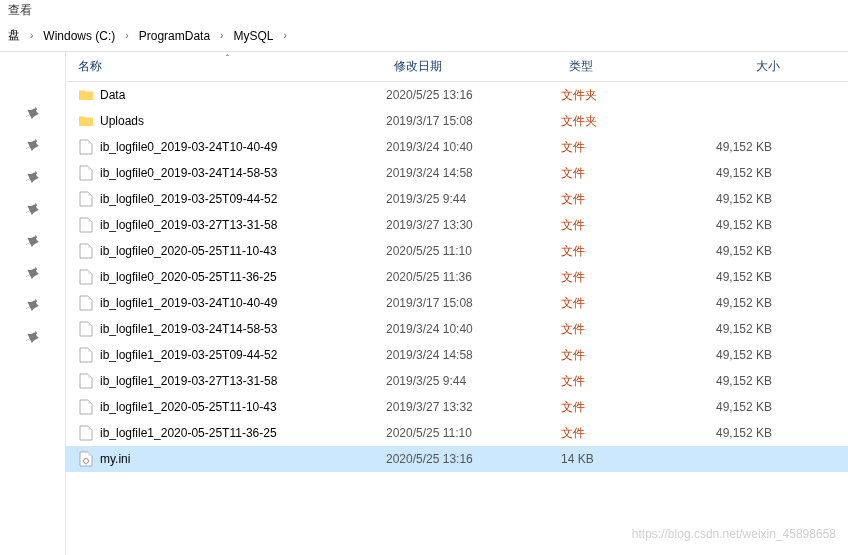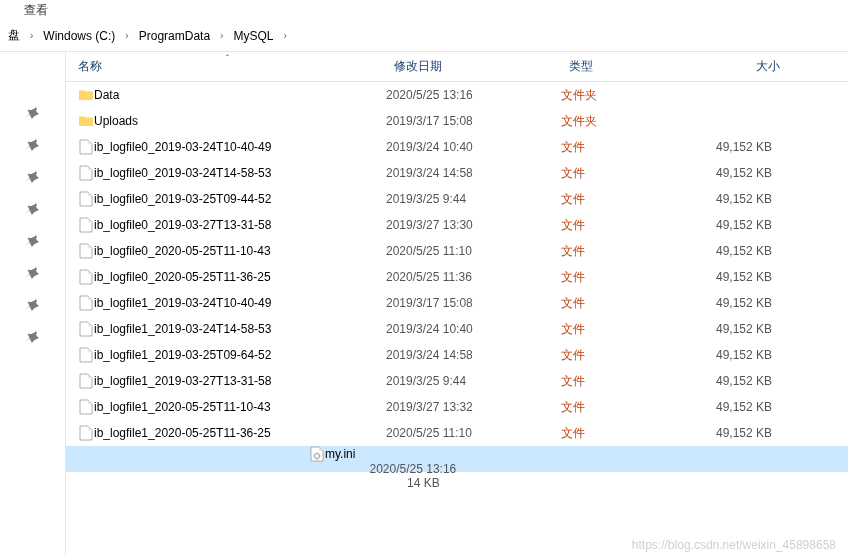--- a/index.html
+++ b/index.html
@@ -1,18 +1,18 @@
 <!DOCTYPE html>
 <html><head>
   <meta charset="utf-8">
   <style>
     * { margin: 0; padding: 0; box-sizing: border-box; font-family: "Microsoft YaHei", "Segoe UI", sans-serif; }
     body { background: #fff; font-size: 12px; color: #000; width: 848px; height: 555px; overflow: hidden; }
     
-    .topbar { height: 20px; padding: 2px 24px; color: #333; font-size: 12px; }
+    .topbar { height: 20px; padding: 2px 8px; color: #333; font-size: 12px; }
     
     .breadcrumb { height: 32px; display: flex; align-items: center; padding: 0 4px; gap: 2px; border-bottom: 1px solid #e5e5e5; }
     .breadcrumb-sep { color: #666; padding: 0 4px; font-size: 10px; }
     .breadcrumb-item { padding: 2px 4px; color: #000; font-size: 12px; }
     
     .main { display: flex; height: calc(100% - 52px); }
     
     .sidebar { width: 70px; border-right: 1px solid #e5e5e5; padding-top: 48px; }
     .pin { display: block; margin: 6px auto 18px; width: 14px; height: 14px; }
     .pin svg { width: 14px; height: 14px; fill: #7a7a7a; }
@@ -22,32 +22,32 @@
     .headers { display: flex; height: 30px; align-items: center; border-bottom: 1px solid #e5e5e5; position: relative; }
     .header-cell { padding: 0 8px; color: #1a3e6f; font-size: 12px; }
     .h-name { width: 320px; padding-left: 12px; }
     .h-date { width: 175px; }
     .h-type { width: 155px; }
     .h-size { width: 100px; text-align: left; margin-left: 32px; }
     .sort-arrow { position: absolute; left: 160px; top: 1px; font-size: 9px; color: #555; }
     
     .filelist { }
     .filerow { display: flex; height: 26px; align-items: center; font-size: 12px; }
-    .filerow.selected { background: #cce8ff; flex-direction: column; }
-    .cell-name { width: 320px; display: flex; align-items: center; padding-left: 12px; }
+    .filerow.selected { background: #cce8ff; }
+    .cell-name { width: 320px; display: flex; align-items: center; padding-left: 12px; gap: 6px; }
     .cell-date { width: 175px; color: #555; }
     .cell-type { width: 155px; color: #c2410c; }
     .cell-size { width: 100px; padding-right: 16px; color: #555; }
     
     .icon { width: 16px; height: 16px; flex-shrink: 0; display: inline-flex; align-items: center; justify-content: center; }
     .icon-folder svg { width: 16px; height: 16px; }
     .icon-file svg { width: 14px; height: 16px; }
     .icon-ini svg { width: 14px; height: 16px; }
     
-    .watermark { position: absolute; bottom: 3px; right: 12px; color: #d0d0d0; font-size: 12px; pointer-events: none; }
+    .watermark { position: absolute; bottom: 14px; right: 12px; color: #d0d0d0; font-size: 12px; pointer-events: none; }
   </style>
 </head>
 <body>
 
 <div class="topbar">
   <span>查看</span>
 </div>
 
 <div class="breadcrumb" id="breadcrumb">
     <span class="breadcrumb-item">盘</span>
@@ -238,21 +238,21 @@
           <div class="cell-size">49,152 KB</div>
         </div>
         <div class="filerow">
           <div class="cell-name">
             <span class="icon icon-file">
               <svg viewBox="0 0 14 16">
                 <path fill="#fff" stroke="#999" stroke-width="0.8" d="M1 1h8l4 4v10H1z"></path>
                 <path fill="#e5e5e5" d="M9 1l4 4H9z"></path>
               </svg>
             </span>
-            <span>ib_logfile1_2019-03-25T09-64-52</span>
+            <span>ib_logfile1_2019-03-25T09-44-52</span>
           </div>
           <div class="cell-date">2019/3/24 14:58</div>
           <div class="cell-type">文件</div>
           <div class="cell-size">49,152 KB</div>
         </div>
         <div class="filerow">
           <div class="cell-name">
             <span class="icon icon-file">
               <svg viewBox="0 0 14 16">
                 <path fill="#fff" stroke="#999" stroke-width="0.8" d="M1 1h8l4 4v10H1z"></path>

